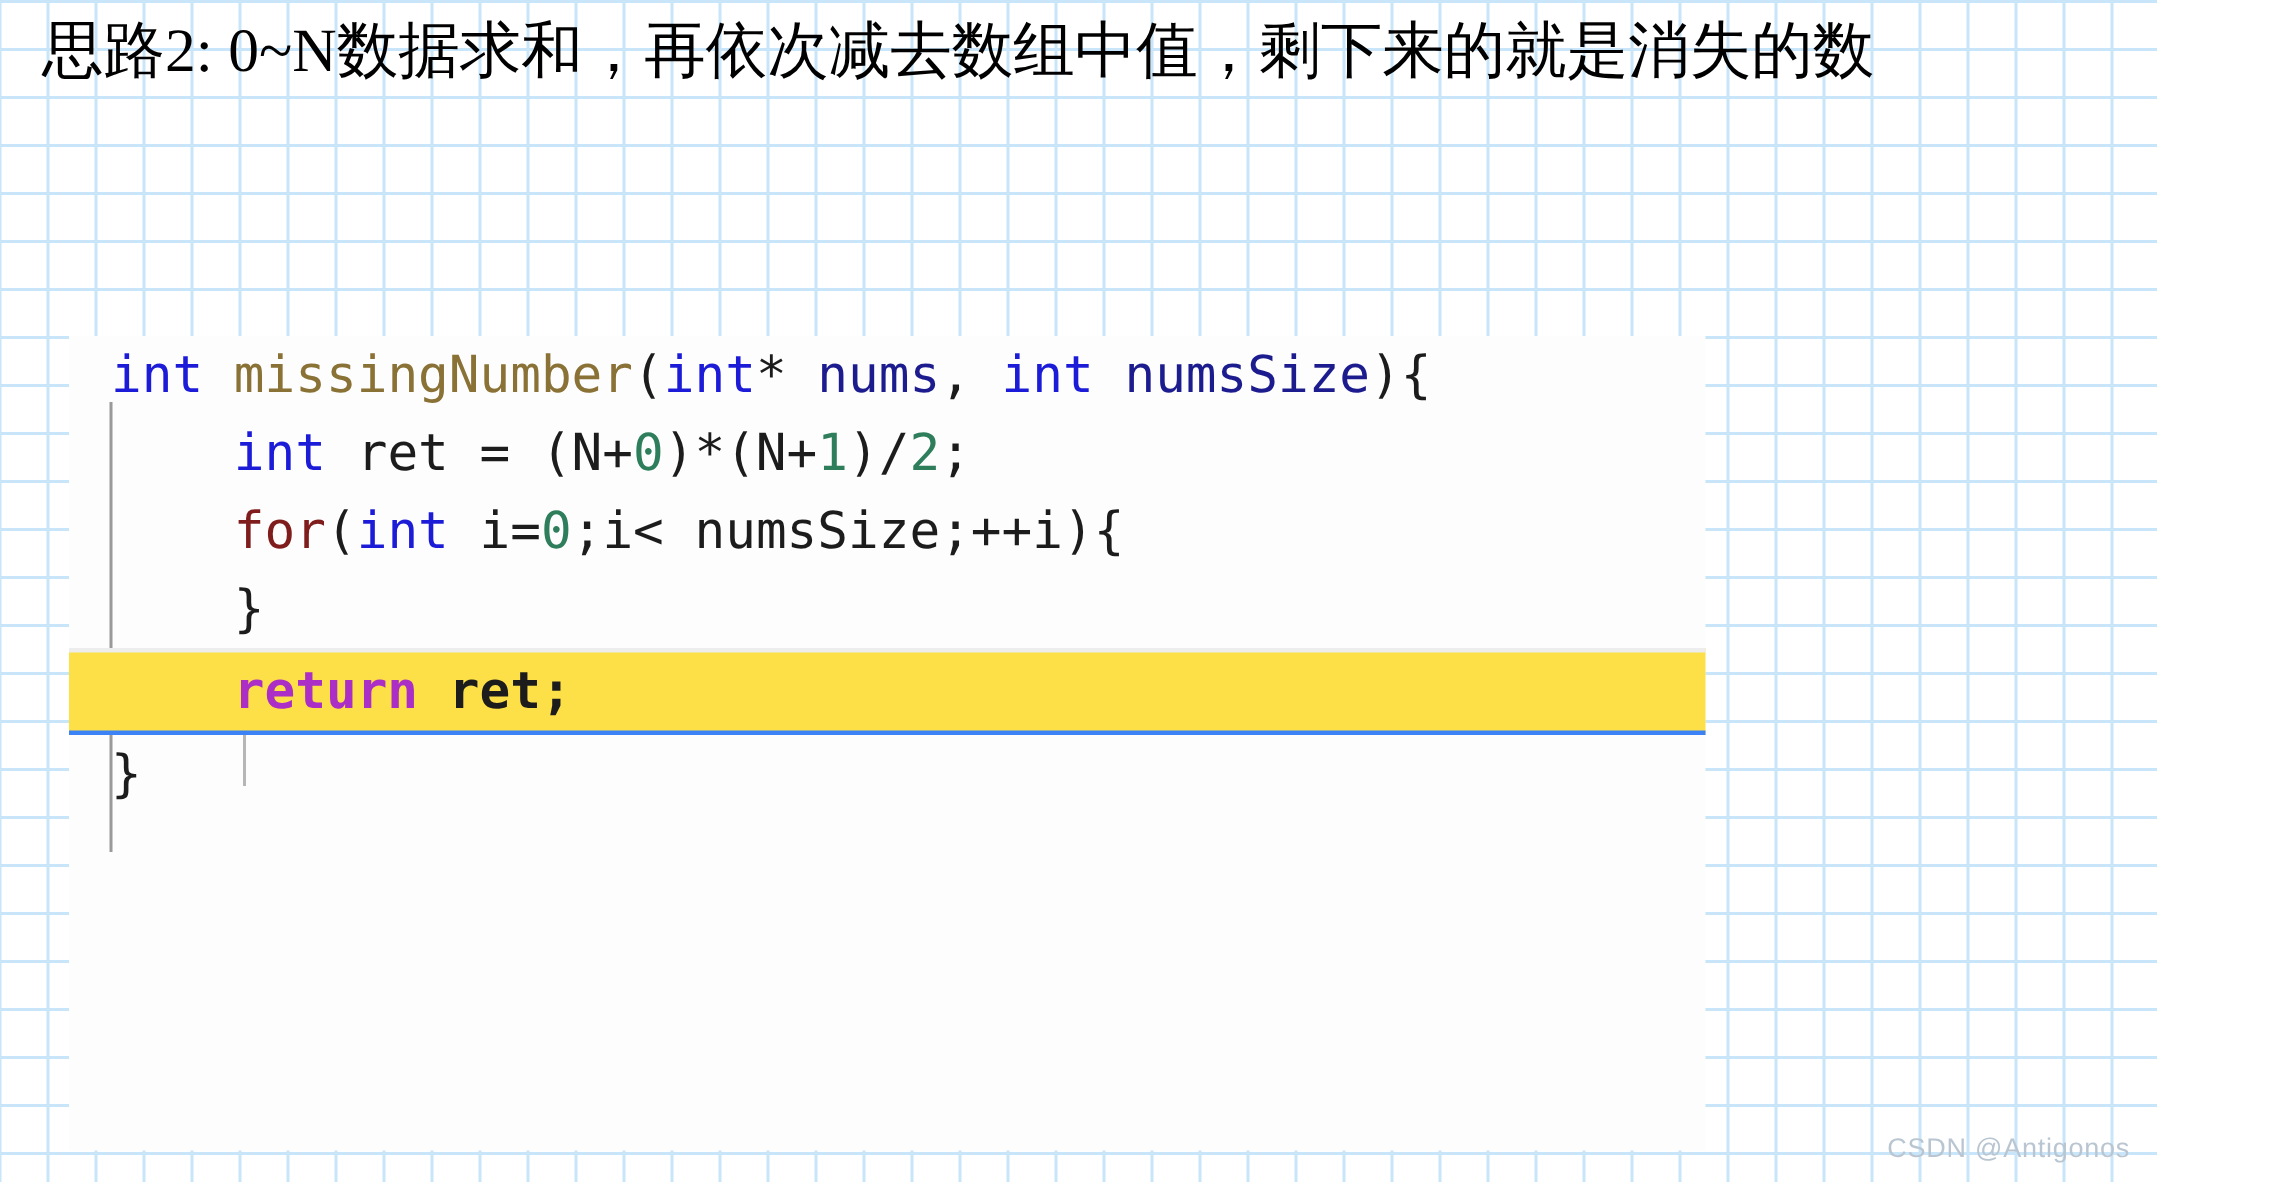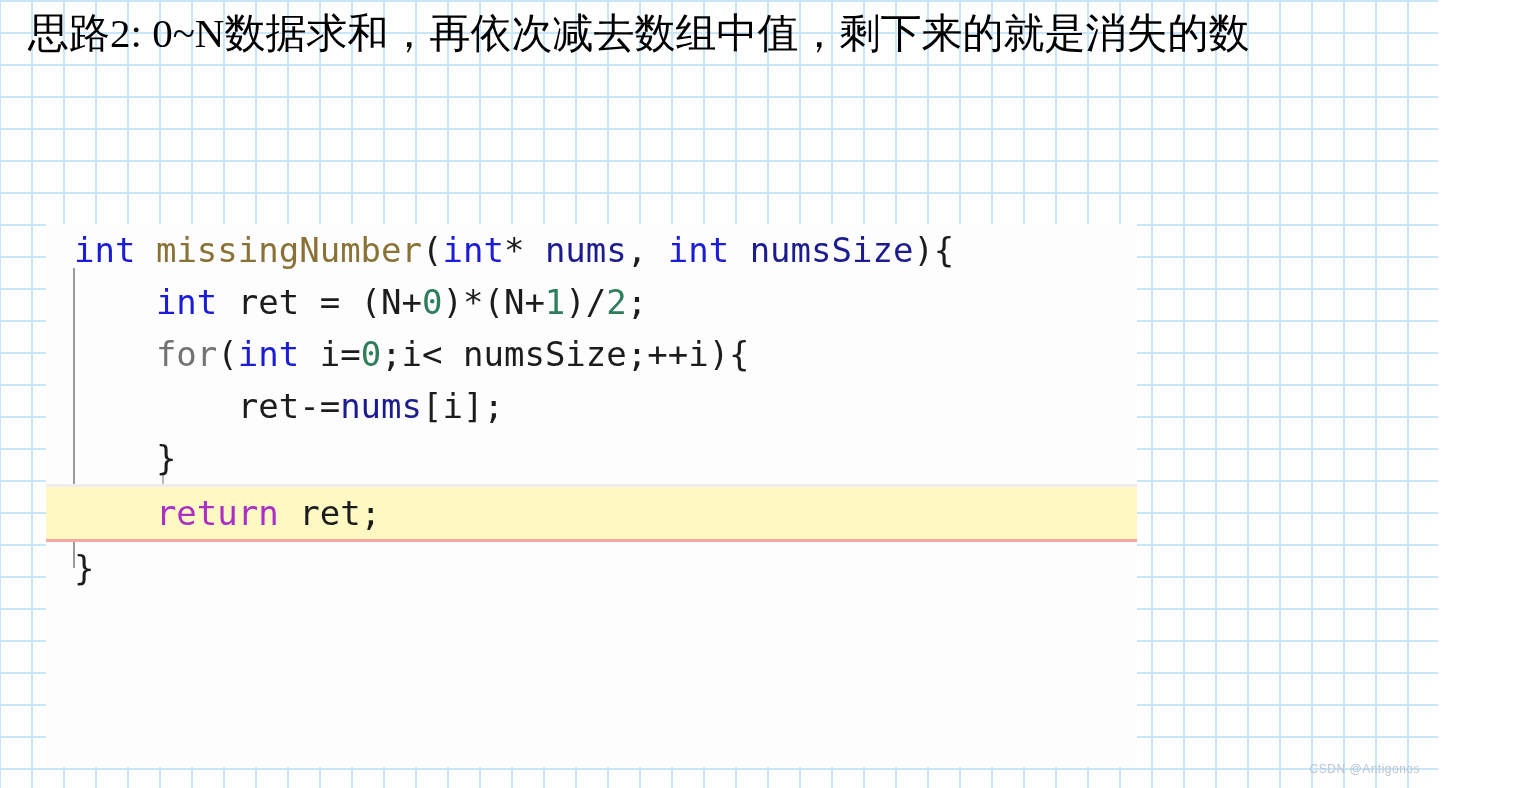--- a/index.html
+++ b/index.html
@@ -69,24 +69,25 @@
   .code-line {
     position: relative;
     white-space: pre;
     height: 52px;
     padding-left: 28px;
     color: #1c1c1c;
     z-index: 2;
   }
 
   .code-line.current {
-    background: #fef9c3;
+    background: #fde047;
     border-top: 3px solid #ededed;
-    border-bottom: 3px solid #fca5a5;
+    border-bottom: 3px solid #3b82f6;
     box-sizing: content-box;
+    font-weight: bold;
   }
 
   
   .guide {
     position: absolute;
     width: 2px;
     background: #9a9a9a;
     z-index: 1;
   }
   #guide-outer {
@@ -100,21 +101,21 @@
     height: 52px;
     background: #b6b6b6;
   }
 
   
   #watermark {
     position: absolute;
     right: 18px;
     bottom: 12px;
     color: #b9c6d2;
-    font-size: 12px;
+    font-size: 18px;
     font-family: "Liberation Sans", "DejaVu Sans", sans-serif;
     letter-spacing: 0.5px;
     z-index: 5;
     white-space: nowrap;
   }
 </style>
 </head>
 <body>
 
 <div id="page">
@@ -122,22 +123,21 @@
   <div id="heading">
     <div class="head-line" id="head-line-1">思路2: 0~N数据求和，再依次减去数组中值，剩下来的就是消失的数</div>
   </div>
 
   <div id="code-card">
     <div class="guide" id="guide-outer"></div>
     <div class="guide" id="guide-inner"></div>
     <div id="code-body">
         <div class="code-line"><span style="color: rgb(27, 27, 216);">int</span><span style="color: rgb(28, 28, 28);"> </span><span style="color: rgb(138, 114, 54);">missingNumber</span><span style="color: rgb(28, 28, 28);">(</span><span style="color: rgb(27, 27, 216);">int</span><span style="color: rgb(28, 28, 28);">* </span><span style="color: rgb(28, 28, 143);">nums</span><span style="color: rgb(28, 28, 28);">, </span><span style="color: rgb(27, 27, 216);">int</span><span style="color: rgb(28, 28, 28);"> </span><span style="color: rgb(28, 28, 143);">numsSize</span><span style="color: rgb(28, 28, 28);">){</span></div>
         <div class="code-line"><span style="color: rgb(28, 28, 28);">    </span><span style="color: rgb(27, 27, 216);">int</span><span style="color: rgb(28, 28, 28);"> ret = (N+</span><span style="color: rgb(46, 125, 91);">0</span><span style="color: rgb(28, 28, 28);">)*(N+</span><span style="color: rgb(46, 125, 91);">1</span><span style="color: rgb(28, 28, 28);">)/</span><span style="color: rgb(46, 125, 91);">2</span><span style="color: rgb(28, 28, 28);">;</span></div>
-        <div class="code-line"><span style="color: rgb(28, 28, 28);">    </span><span style="color: #737373;">for</span><span style="color: rgb(28, 28, 28);">(</span><span style="color: rgb(27, 27, 216);">int</span><span style="color: rgb(28, 28, 28);"> i=</span><span style="color: rgb(46, 125, 91);">0</span><span style="color: rgb(28, 28, 28);">;i&lt; numsSize;++i){</span></div>
-        <div class="code-line"><span style="color: rgb(28, 28, 28);">        </span><span style="color: rgb(28, 28, 28);">ret-=</span><span style="color: rgb(28, 28, 143);">nums</span><span style="color: rgb(28, 28, 28);">[i];</span></div>
+        <div class="code-line"><span style="color: rgb(28, 28, 28);">    </span><span style="color: #7f1d1d;">for</span><span style="color: rgb(28, 28, 28);">(</span><span style="color: rgb(27, 27, 216);">int</span><span style="color: rgb(28, 28, 28);"> i=</span><span style="color: rgb(46, 125, 91);">0</span><span style="color: rgb(28, 28, 28);">;i&lt; numsSize;++i){</span></div>
         <div class="code-line"><span style="color: rgb(28, 28, 28);">    }</span></div>
         <div class="code-line current"><span style="color: rgb(28, 28, 28);">    </span><span style="color: rgb(171, 46, 198);">return</span><span style="color: rgb(28, 28, 28);"> ret;</span></div>
         <div class="code-line"><span style="color: rgb(28, 28, 28);">}</span></div>
       </div>
   </div>
 
   <div id="watermark">CSDN @Antigonos</div>
 
 </div>
 

